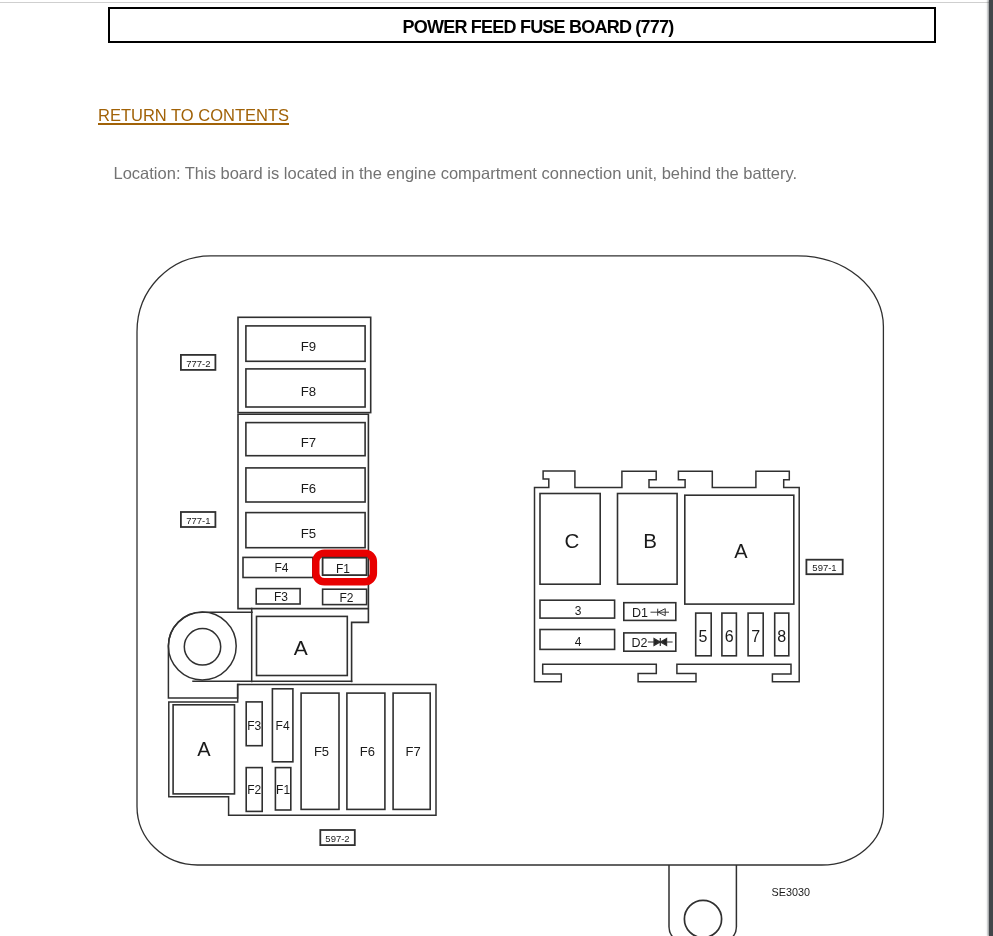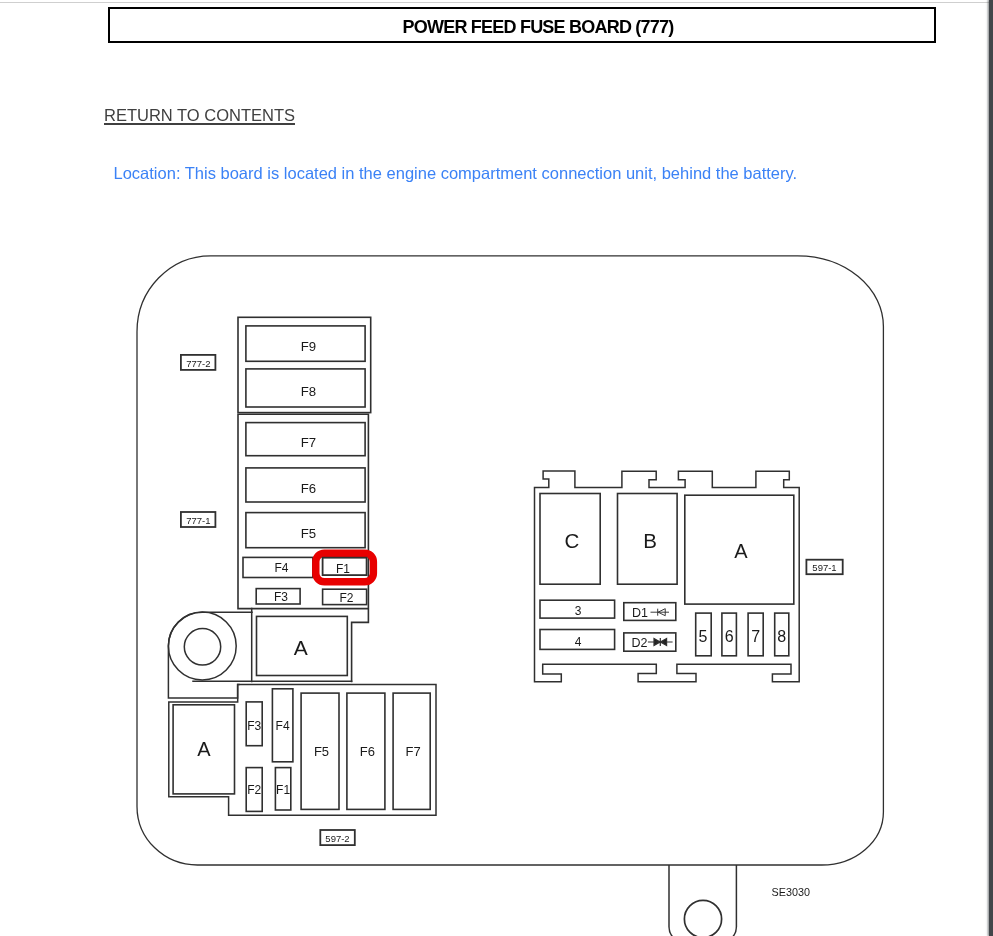--- a/index.html
+++ b/index.html
@@ -1,21 +1,21 @@
 <!DOCTYPE html>
 <html><head>
 <meta charset="utf-8">
 <style>
 html,body{margin:0;padding:0;background:#fff;}
 body{width:993px;height:936px;position:relative;overflow:hidden;font-family:"Liberation Sans",sans-serif;}
 #topline{position:absolute;left:0;top:2px;width:993px;height:1px;background:#cfcfcf;}
 #rightbar{position:absolute;right:0;top:0;width:4px;height:936px;background:#42464a;box-shadow:-1.5px 0 1.5px rgba(80,85,90,0.55);}
 #titlebox{position:absolute;left:108px;top:6.5px;width:792px;height:32px;border:2px solid #000;text-align:center;font-weight:bold;font-size:18px;letter-spacing:-0.78px;line-height:36px;color:#000;padding-left:32px;}
-#link{position:absolute;left:104px;top:106px;font-size:16.5px;color:#404040;text-decoration:underline;text-underline-offset:2.2px;text-decoration-thickness:1.5px;}
-#loc{position:absolute;left:113.5px;top:163.5px;font-size:16.5px;color:#3b82f6;}
+#link{position:absolute;left:98px;top:106px;font-size:16.5px;color:#a16207;text-decoration:underline;text-underline-offset:2.2px;text-decoration-thickness:1.5px;}
+#loc{position:absolute;left:113.5px;top:163.5px;font-size:16.5px;color:#737373;}
 svg{position:absolute;left:0;top:0;}
 text{font-family:"Liberation Sans",sans-serif;fill:#1a1a1a;}
 </style>
 </head>
 <body>
 
 <div id="topline"></div>
 
 <div id="titlebox">POWER FEED FUSE BOARD (777)</div>
 

